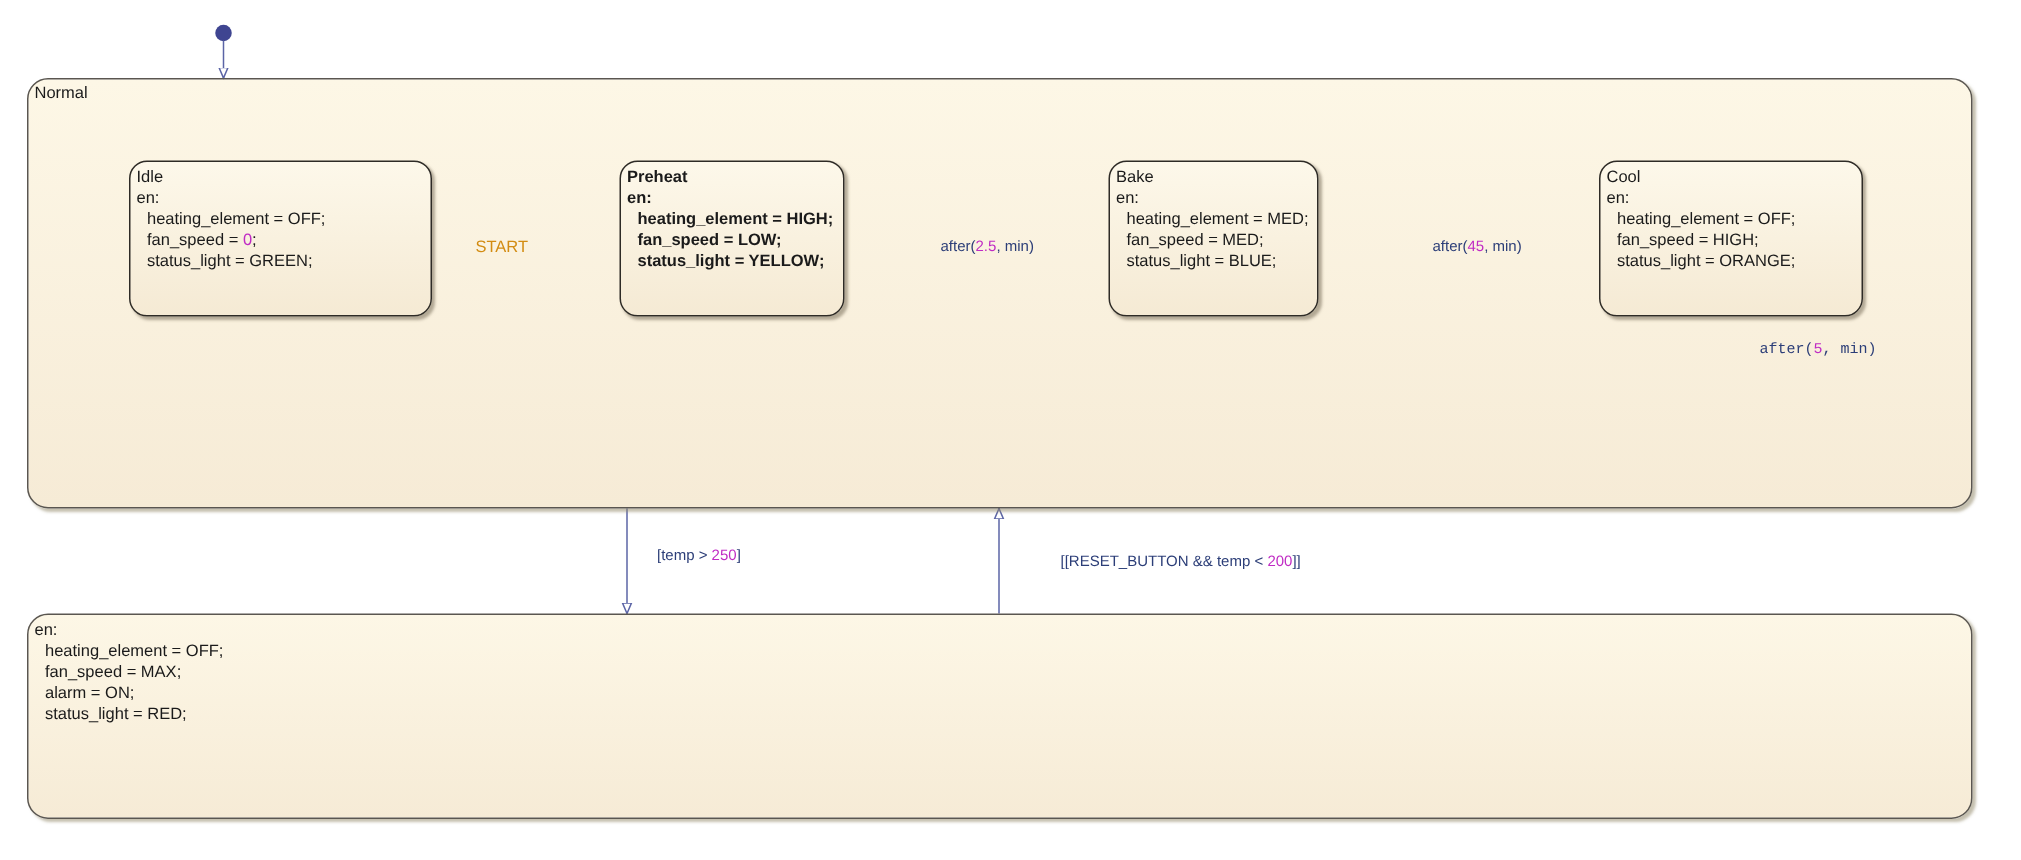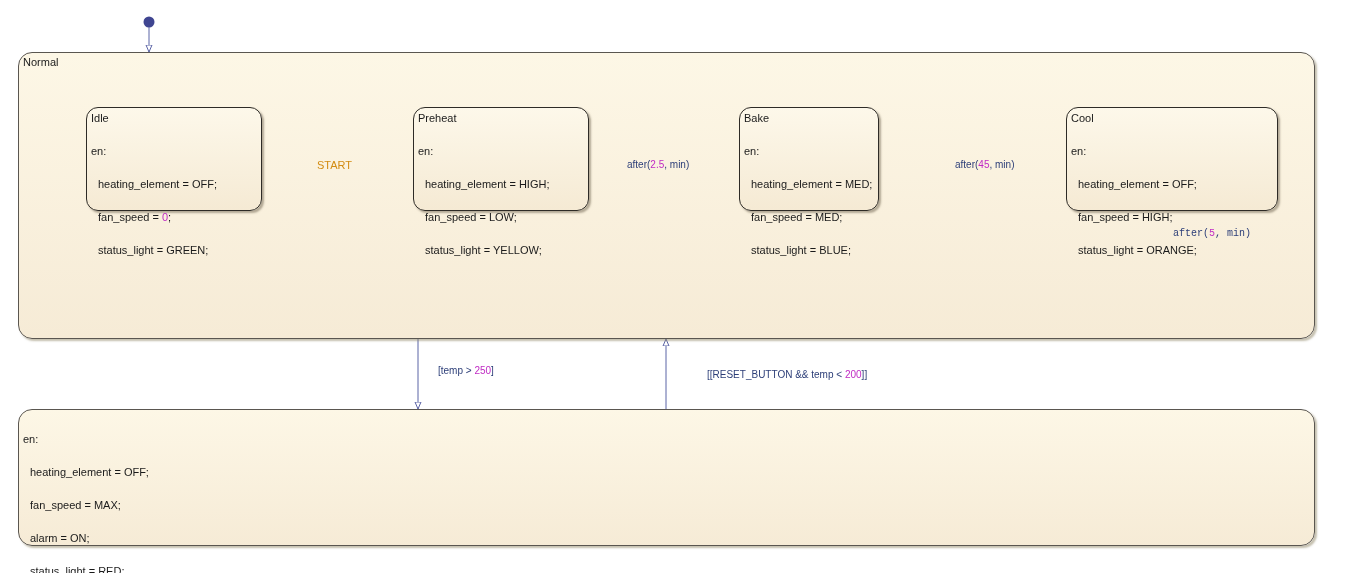--- a/index.html
+++ b/index.html
@@ -12,21 +12,21 @@
       box-shadow: 2px 2px 2px rgba(150,140,110,0.55);
       box-sizing: border-box;
     }
     .state {
       position: absolute; border: 1.3px solid #2e2b26; border-radius: 12px;
       background: linear-gradient(to bottom, #fdf8ea 0%, #f5ead4 100%);
       box-shadow: 2px 2px 2px rgba(120,110,90,0.55);
       box-sizing: border-box; padding: 3px 4px;
     }
     .stitle { display: block; line-height: 14px; }
-    .line { display: block; line-height: 14px; white-space: pre; margin-top: 19px; }
+    .line { display: block; line-height: 14px; white-space: pre; }
     .indent { padding-left: 7px; }
     .num { color: #c02bc4; }
     .lbl { position: absolute; font-size: 10px; color: #2c3e78; white-space: pre; }
     .evt { position: absolute; font-size: 11px; color: #d38c12; }
     svg.wires { position: absolute; left: 0; top: 0; }
   </style>
 </head>
 <body>
 
 <svg class="wires" width="1347" height="573">
@@ -63,45 +63,45 @@
 
   <line x1="418" y1="339" x2="418" y2="409" stroke="#5b64a6" stroke-width="1" marker-end="url(#arr)"></line>
 
   <line x1="666" y1="409" x2="666" y2="339" stroke="#5b64a6" stroke-width="1" marker-end="url(#arr)"></line>
 </svg>
 
 <div class="super" style="left:18px; top:52px; width:1297px; height:287px;">
   <span class="abs" style="left:4px; top:3px;">Normal</span>
 </div>
 
-<div class="state" style="left:86px; top:107px; width:176px; height:104px;">
+<div class="state" style="left:86px; top:107px; width:202px; height:104px;">
   <span class="stitle">Idle</span>
   <span class="line">en:</span>
   <span class="line indent"><span>heating_element = </span><span>OFF;</span></span>
   <span class="line indent"><span>fan_speed = </span><span class="num">0</span><span>;</span></span>
   <span class="line indent"><span>status_light = </span><span>GREEN;</span></span>
 </div>
 
-<div class="state" style="left:413px; top:107px; width:176px; height:104px;">
+<div class="state" style="left:413px; top:107px; width:150px; height:104px;font-weight:bold;">
   <span class="stitle">Preheat</span>
   <span class="line">en:</span>
   <span class="line indent">heating_element = HIGH;</span>
   <span class="line indent">fan_speed = LOW;</span>
   <span class="line indent">status_light = YELLOW;</span>
 </div>
 
 <div class="state" style="left:739px; top:107px; width:140px; height:104px;">
   <span class="stitle">Bake</span>
   <span class="line">en:</span>
   <span class="line indent">heating_element = MED;</span>
   <span class="line indent">fan_speed = MED;</span>
   <span class="line indent">status_light = BLUE;</span>
 </div>
 
-<div class="state" style="left:1066px; top:107px; width:212px; height:104px;">
+<div class="state" style="left:1066px; top:107px; width:176px; height:104px;">
   <span class="stitle">Cool</span>
   <span class="line">en:</span>
   <span class="line indent">heating_element = OFF;</span>
   <span class="line indent">fan_speed = HIGH;</span>
   <span class="line indent">status_light = ORANGE;</span>
 </div>
 
 <div class="super" style="left:18px; top:409px; width:1297px; height:137px; padding:3px 4px;">
   <span class="line">en:</span>
   <span class="line indent">heating_element = OFF;</span>

